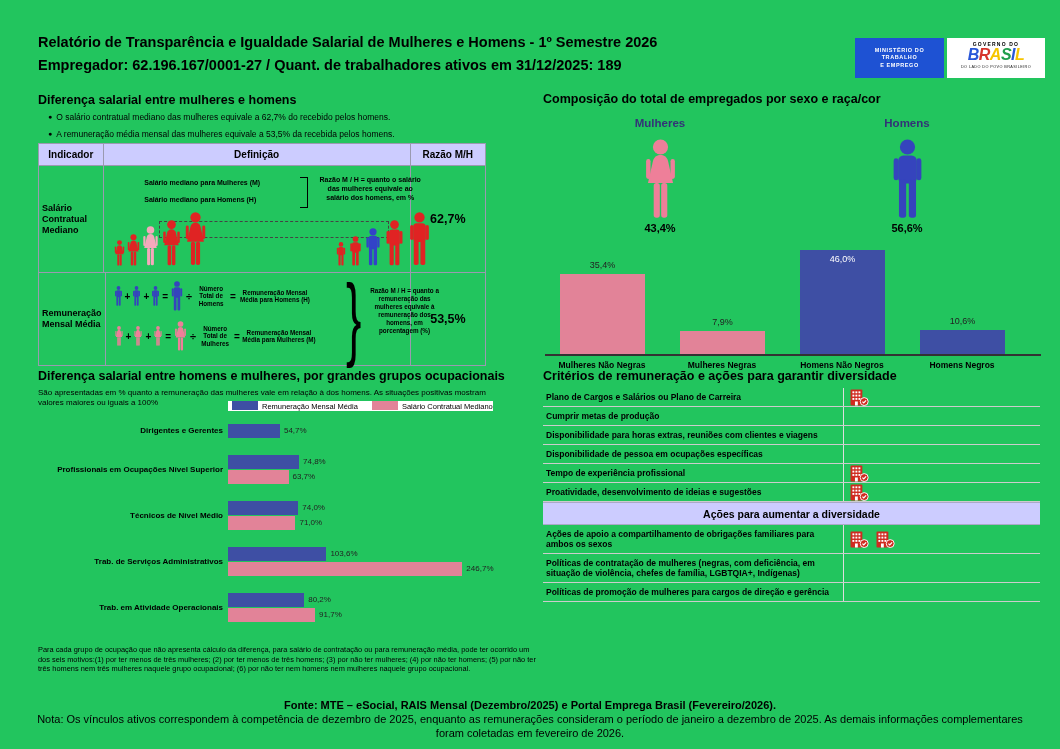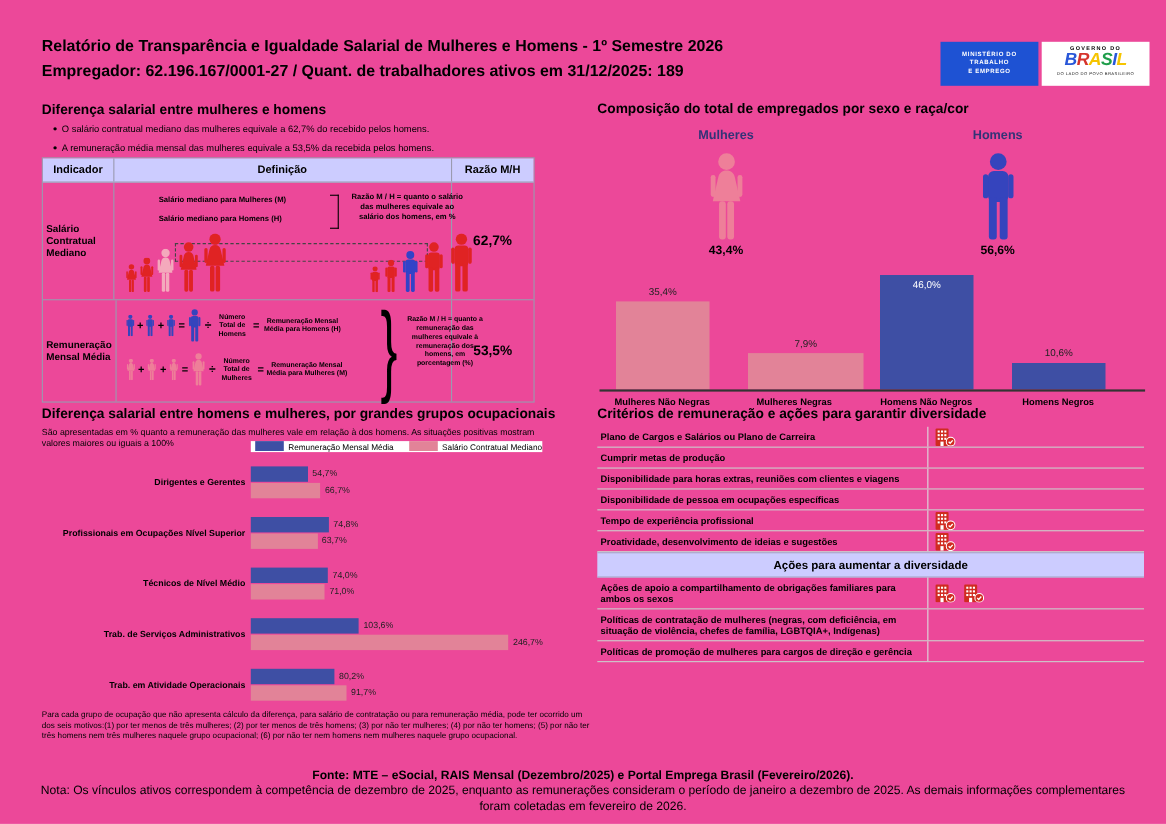--- a/index.html
+++ b/index.html
@@ -1,16 +1,16 @@
 <!DOCTYPE html>
 <html><head>
 <meta charset="utf-8">
 <style>
   html,body{margin:0;padding:0;background:#fff}
-  .page{position:relative;width:1060px;height:749px;background:#ec4899;overflow:hidden;
+  .page{position:relative;width:1060px;height:749px;background:#22c55e;overflow:hidden;
         font-family:"Liberation Sans","DejaVu Sans",sans-serif;color:#000}
   .abs{position:absolute}
 
   
   .hdr{left:38px;top:31px;font-size:14.5px;font-weight:bold;line-height:23px;white-space:nowrap}
   .logo-mte{left:855px;top:38px;width:89px;height:40px;background:#1e52d3;color:#fff;
             display:flex;flex-direction:column;justify-content:center;text-align:center;
             font-size:5.5px;font-weight:bold;letter-spacing:.6px;line-height:7.5px}
   .logo-br{left:947px;top:38px;width:98px;height:40px;background:#fff;text-align:center}
   .logo-br .gov{font-size:5px;font-weight:bold;letter-spacing:1.2px;margin-top:3px}
@@ -262,21 +262,21 @@
     </svg>
   <svg class="abs person fig-blue" style="left:886px;top:139px" width="43" height="80" preserveAspectRatio="none">
       <use href="#p-m"></use>
     </svg>
   <div class="abs sex-pct" style="left:600px;top:222px">43,4%</div>
   <div class="abs sex-pct" style="left:847px;top:222px">56,6%</div>
 
   <div class="abs vbar p" style="left: 560px; height: 80.004px; margin-top: 21px;">
     <span class="vval">35,4%</span>
   </div>
-  <div class="abs vbar p" style="left: 680px; height: 33px; padding-left: 20px;">
+  <div class="abs vbar p" style="left: 680px; height: 23px;">
     <span class="vval">7,9%</span>
   </div>
   <div class="abs vbar b inside" style="left: 800px; height: 103.96px;">
     <span class="vval">46,0%</span>
   </div>
   <div class="abs vbar b" style="left: 920px; height: 23.956px;">
     <span class="vval">10,6%</span>
   </div>
   <div class="abs axis"></div>
   <div class="abs cat" style="left:537px">Mulheres Não Negras</div>
@@ -292,24 +292,20 @@
   </div>
 
   <div class="abs occ-chart">
     <div class="occ-group">
       <div class="occ-label">Dirigentes e Gerentes</div>
       <div class="occ-rows">
         <div class="occ-row">
             <div class="hbar b" style="width: 51.965px;"></div>
             <span class="hval">54,7%</span>
           </div>
-        <div class="occ-row">
-            <div class="hbar p" style="width: 63.365px;"></div>
-            <span class="hval">66,7%</span>
-          </div>
       </div>
     </div>
     <div class="occ-group">
       <div class="occ-label">Profissionais em Ocupações Nível Superior</div>
       <div class="occ-rows">
         <div class="occ-row">
             <div class="hbar b" style="width: 71.06px;"></div>
             <span class="hval">74,8%</span>
           </div>
         <div class="occ-row">

